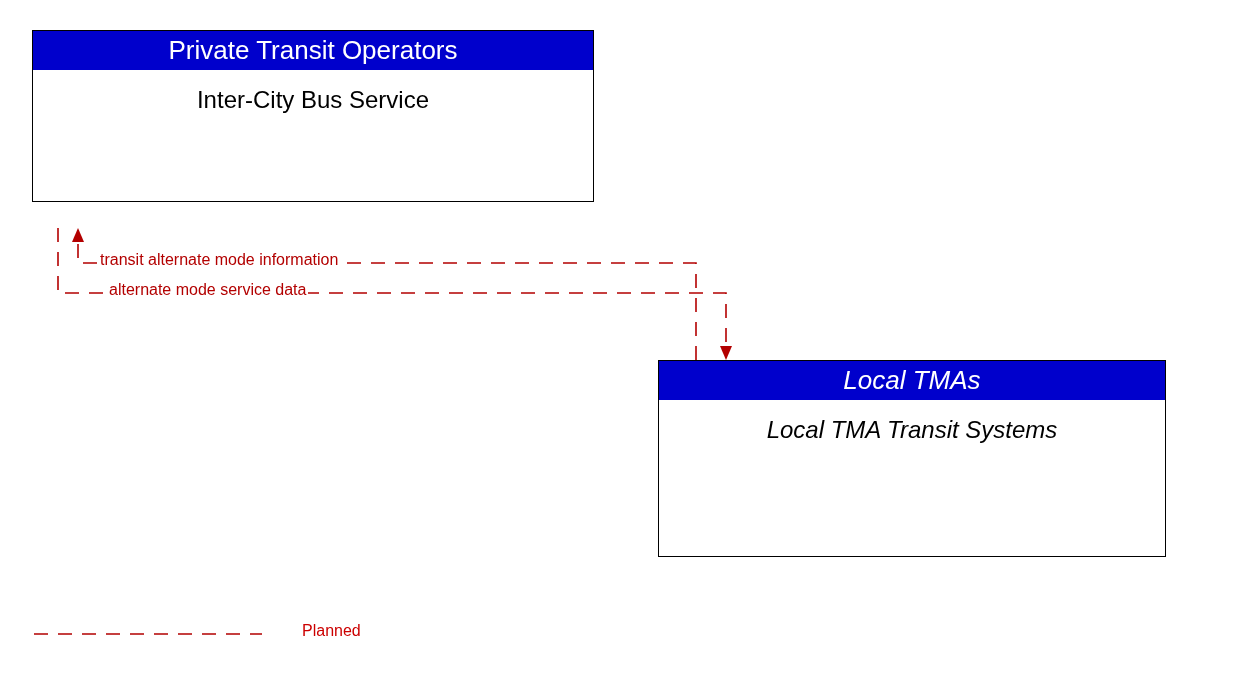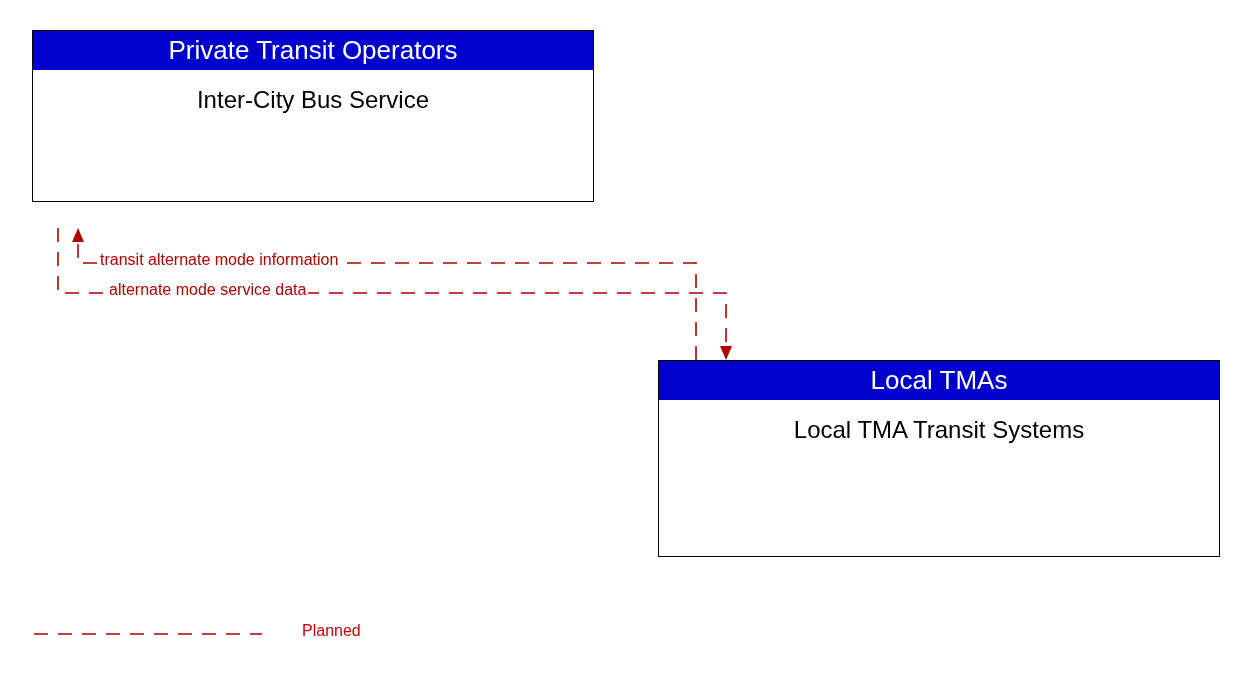--- a/index.html
+++ b/index.html
@@ -65,21 +65,21 @@
   }
 </style>
 </head>
 <body>
 
 <div class="entity-box" style="left:32px; top:30px; width:562px; height:172px;">
   <div class="entity-header">Private Transit Operators</div>
   <div class="entity-body">Inter-City Bus Service</div>
 </div>
 
-<div class="entity-box" style="left:658px; top:360px; width:562px; height:197px;">
+<div class="entity-box" style="left:658px; top:360px; width:508px; height:197px;font-style:italic;">
   <div class="entity-header">Local TMAs</div>
   <div class="entity-body">Local TMA Transit Systems</div>
 </div>
 
 <svg class="lines" viewBox="0 0 1252 688">
 
   <path class="dashed" d="M 696 360 L 696 263 L 78 263 L 78 238"></path>
   <polygon class="arrowhead" points="78,228 72,242 84,242"></polygon>
 
   <path class="dashed" d="M 58 228 L 58 293 L 726 293 L 726 350"></path>

